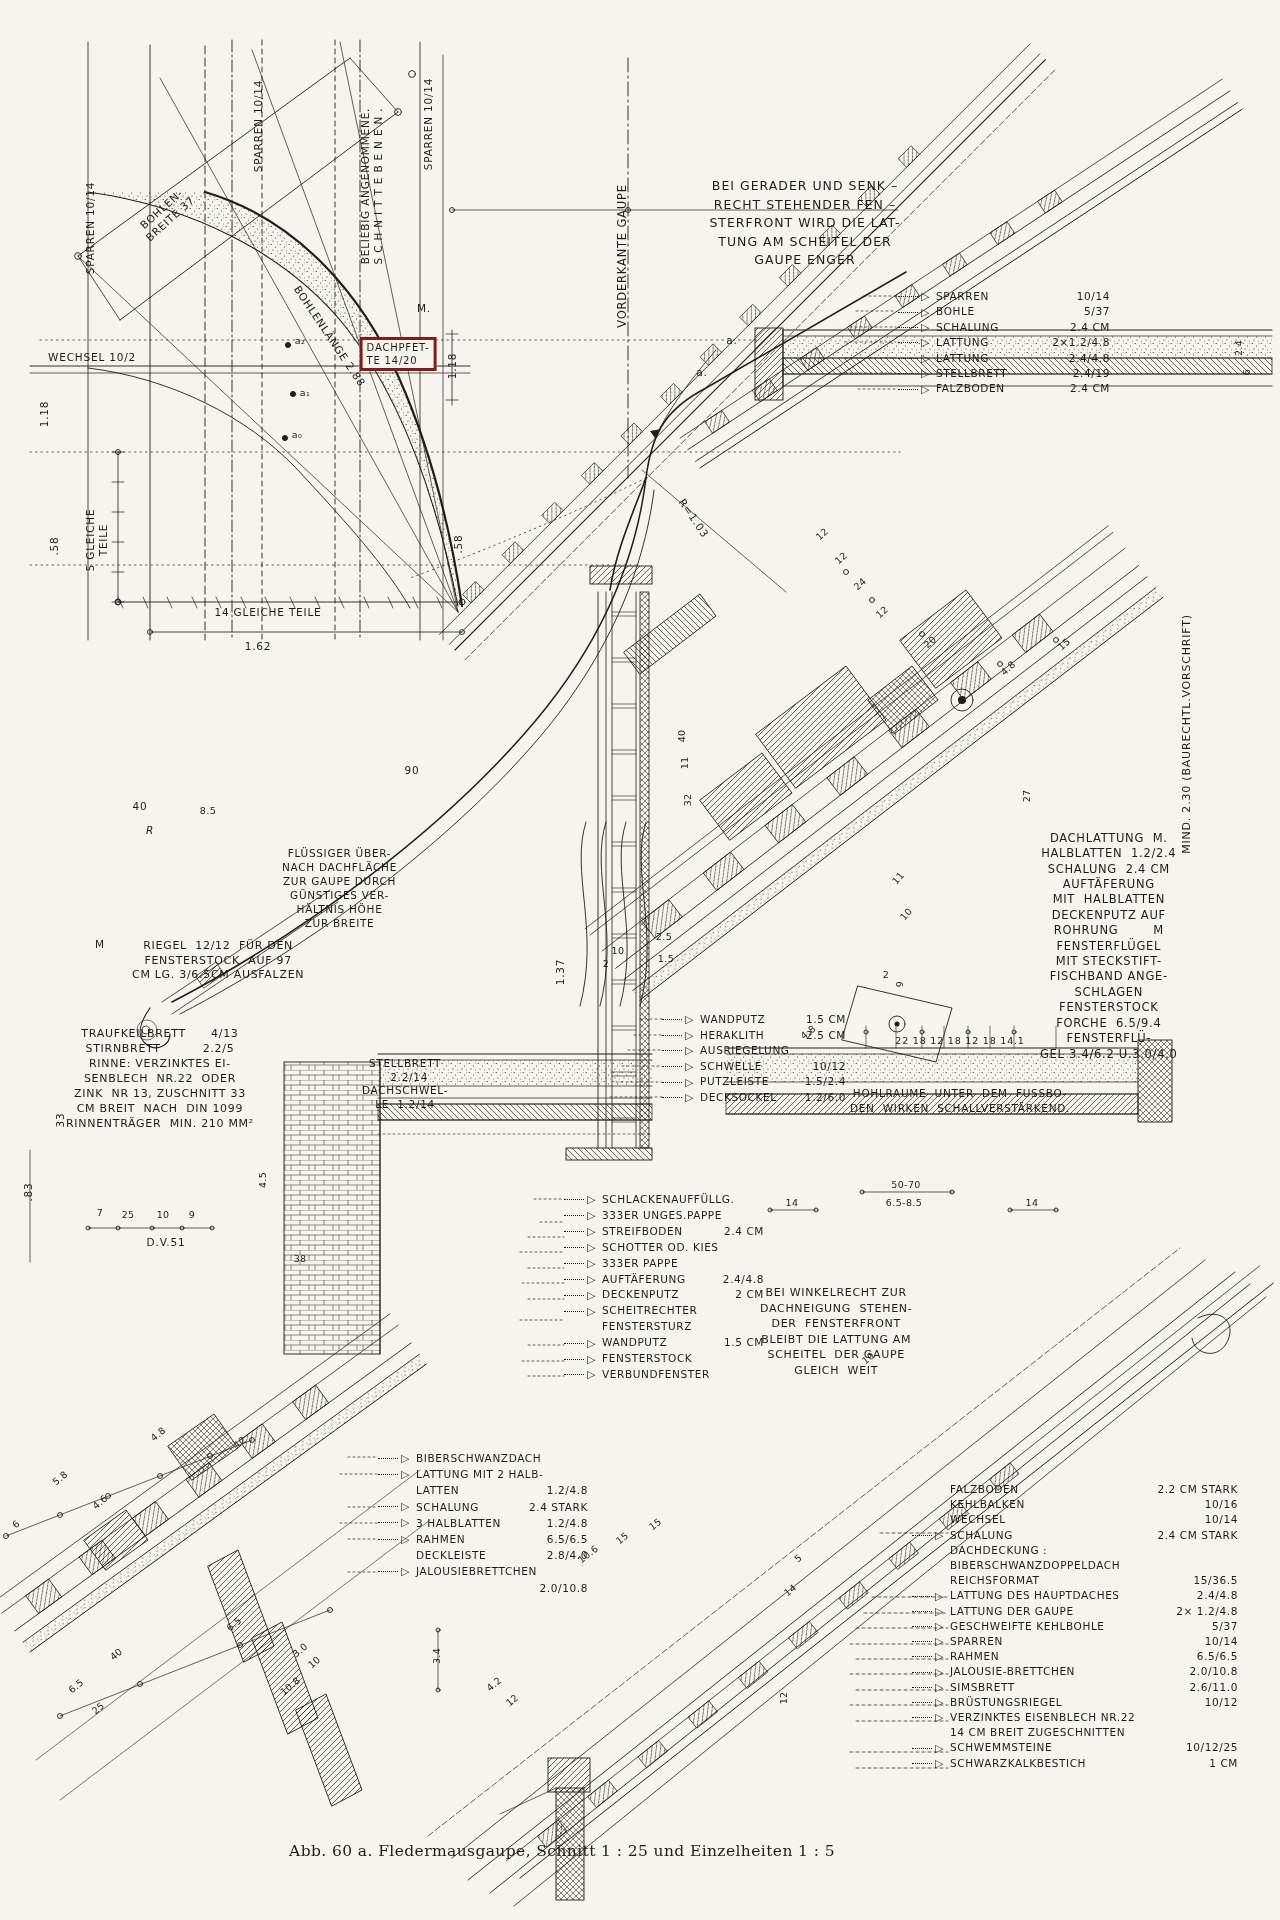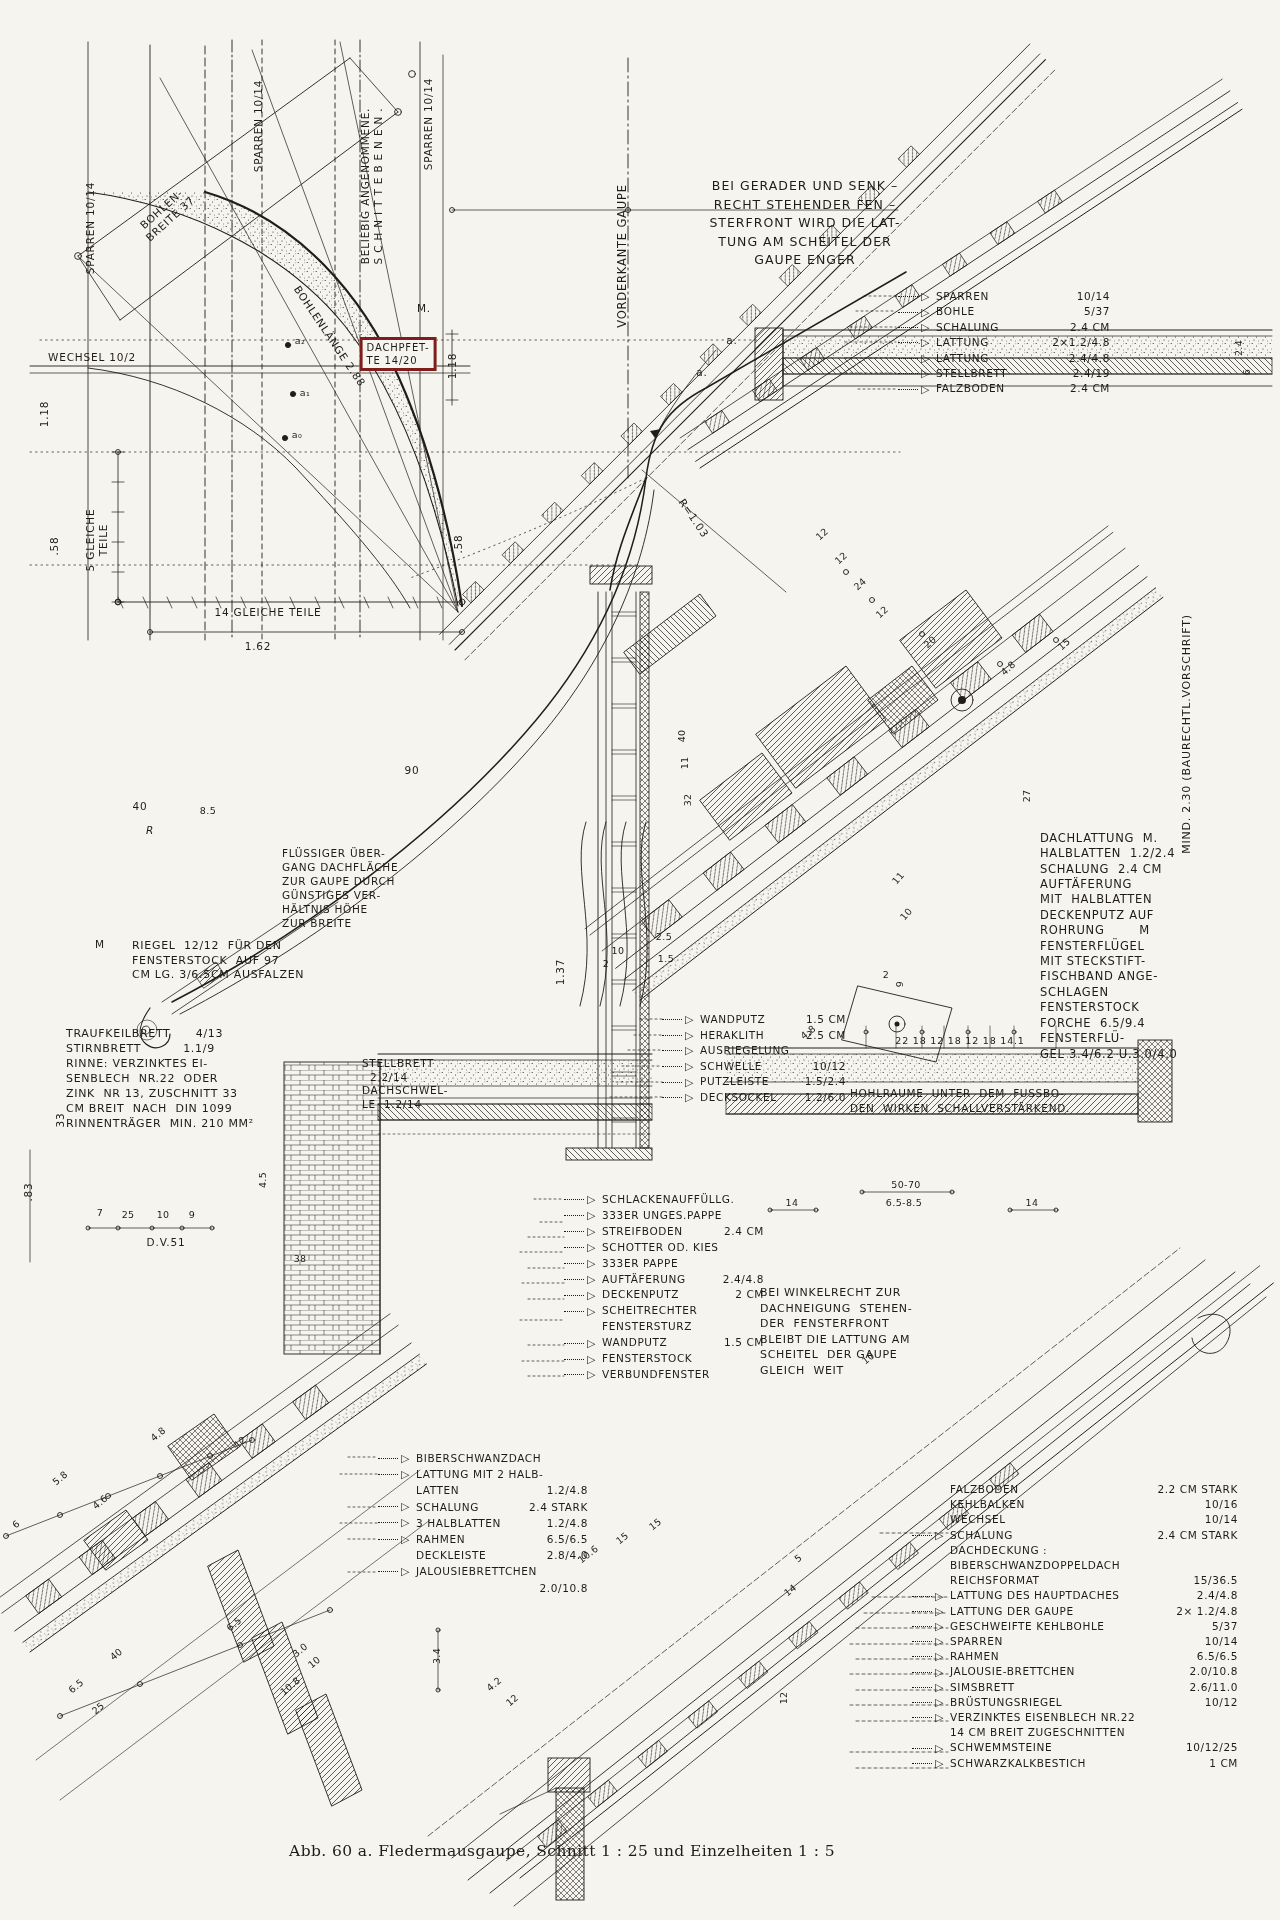--- a/index.html
+++ b/index.html
@@ -2,21 +2,21 @@
 <html><head>
 <meta charset="utf-8">
 <style>
   html,body{margin:0;padding:0;background:#e8e6e0;}
   #page{position:relative;width:1280px;height:1920px;background:#f6f4ee;overflow:hidden;
         font-family:"DejaVu Sans","Liberation Sans",sans-serif;color:#1f1c18;}
   svg{position:absolute;left:0;top:0;}
   .lbl{position:absolute;white-space:nowrap;font-size:10.5px;letter-spacing:.8px;transform:translate(-50%,-50%);}
   .lbl.big{font-size:11.5px;}
   .lbl.tiny{font-size:9.5px;letter-spacing:.4px;}
-  .blk{position:absolute;font-size:11px;letter-spacing:.7px;line-height:15px;white-space:pre;}
+  .blk{position:absolute;font-size:11px;letter-spacing:.7px;line-height:15px;white-space:pre;text-align:center;}
   .blk div{white-space:pre;}
   .alist{position:absolute;font-size:10.5px;letter-spacing:.6px;}
   .lrow{display:flex;align-items:center;white-space:nowrap;}
   .lead{width:20px;border-top:1px dotted #1f1c18;margin-right:3px;flex:0 0 auto;}
   .tri{font-size:11px;margin-right:6px;flex:0 0 auto;line-height:1;}
   .lab{flex:0 0 auto;}
   .val{margin-left:auto;padding-left:8px;}
   .noarrow .tri,.noarrow .lead{visibility:hidden;}
   .dim{position:absolute;font-size:9.5px;letter-spacing:.3px;white-space:nowrap;}
   .caption{position:absolute;font-family:"DejaVu Serif","Liberation Serif",serif;
@@ -371,27 +371,27 @@
 <div class="lbl tiny" style="left:618px;top:950px;">10</div>
 <div class="lbl tiny" style="left:606px;top:963px;">2</div>
 <div class="lbl" style="left:28px;top:1192px;transform:translate(-50%,-50%) rotate(-90deg);">.83</div>
 <div class="lbl" style="left:60px;top:1120px;transform:translate(-50%,-50%) rotate(-90deg);">33</div>
 
 <div class="blk" style="left:680px;top:140px;width:250px;font-size:12.5px;letter-spacing:1px;line-height:18.5px;text-align:center;">
   
 <div>BEI GERADER UND SENK –</div><div>RECHT STEHENDER FEN –</div><div>STERFRONT WIRD DIE LAT-</div><div>TUNG AM SCHEITEL DER</div><div>GAUPE ENGER</div></div>
 <div class="blk" ата="" style="left:282px;top:818px;font-size:10.5px;line-height:14px;">
   
-<div>FLÜSSIGER ÜBER-</div><div>GANG DACHFLÄCHE</div><div>ZUR GAUPE DURCH</div><div>GÜNSTIGES VER-</div><div>HÄLTNIS HÖHE</div><div>ZUR BREITE</div></div>
+<div>FLÜSSIGER ÜBER-</div><div>NACH DACHFLÄCHE</div><div>ZUR GAUPE DURCH</div><div>GÜNSTIGES VER-</div><div>HÄLTNIS HÖHE</div><div>ZUR BREITE</div></div>
 <div class="blk" style="left:132px;top:910px;font-size:11px;line-height:14.5px;">
   
 <div>RIEGEL  12/12  FÜR DEN</div><div>FENSTERSTOCK  AUF 97</div><div>CM LG. 3/6.5CM AUSFALZEN</div></div>
 <div class="blk" style="left:66px;top:996px;font-size:11px;line-height:15px;">
   
-<div>TRAUFKEILBRETT      4/13</div><div>STIRNBRETT          1.1/9</div><div>RINNE: VERZINKTES EI-</div><div>SENBLECH  NR.22  ODER</div><div>ZINK  NR 13, ZUSCHNITT 33</div><div>CM BREIT  NACH  DIN 1099</div><div>RINNENTRÄGER  MIN. 210 MM²</div></div>
+<div>TRAUFKEILBRETT      4/13</div><div>STIRNBRETT          2.2/5</div><div>RINNE: VERZINKTES EI-</div><div>SENBLECH  NR.22  ODER</div><div>ZINK  NR 13, ZUSCHNITT 33</div><div>CM BREIT  NACH  DIN 1099</div><div>RINNENTRÄGER  MIN. 210 MM²</div></div>
 <div class="blk" style="left:362px;top:1030px;font-size:10.5px;line-height:13.5px;">
   
 <div>STELLBRETT</div><div>  2.2/14</div><div>DACHSCHWEL-</div><div>LE  1.2/14</div></div>
 <div class="blk" style="left:850px;top:1056px;font-size:10.5px;line-height:15px;">
   
 <div>HOHLRAUME  UNTER  DEM  FUSSBO-</div><div>DEN  WIRKEN  SCHALLVERSTÄRKEND.</div></div>
 <div class="blk" style="left:760px;top:1254px;font-size:11px;line-height:15.5px;">
   
 <div>BEI WINKELRECHT ZUR</div><div>DACHNEIGUNG  STEHEN-</div><div>DER  FENSTERFRONT</div><div>BLEIBT DIE LATTUNG AM</div><div>SCHEITEL  DER GAUPE</div><div>GLEICH  WEIT</div></div>
 <div class="blk" style="left:1040px;top:800px;font-size:11.5px;line-height:15.4px;">

